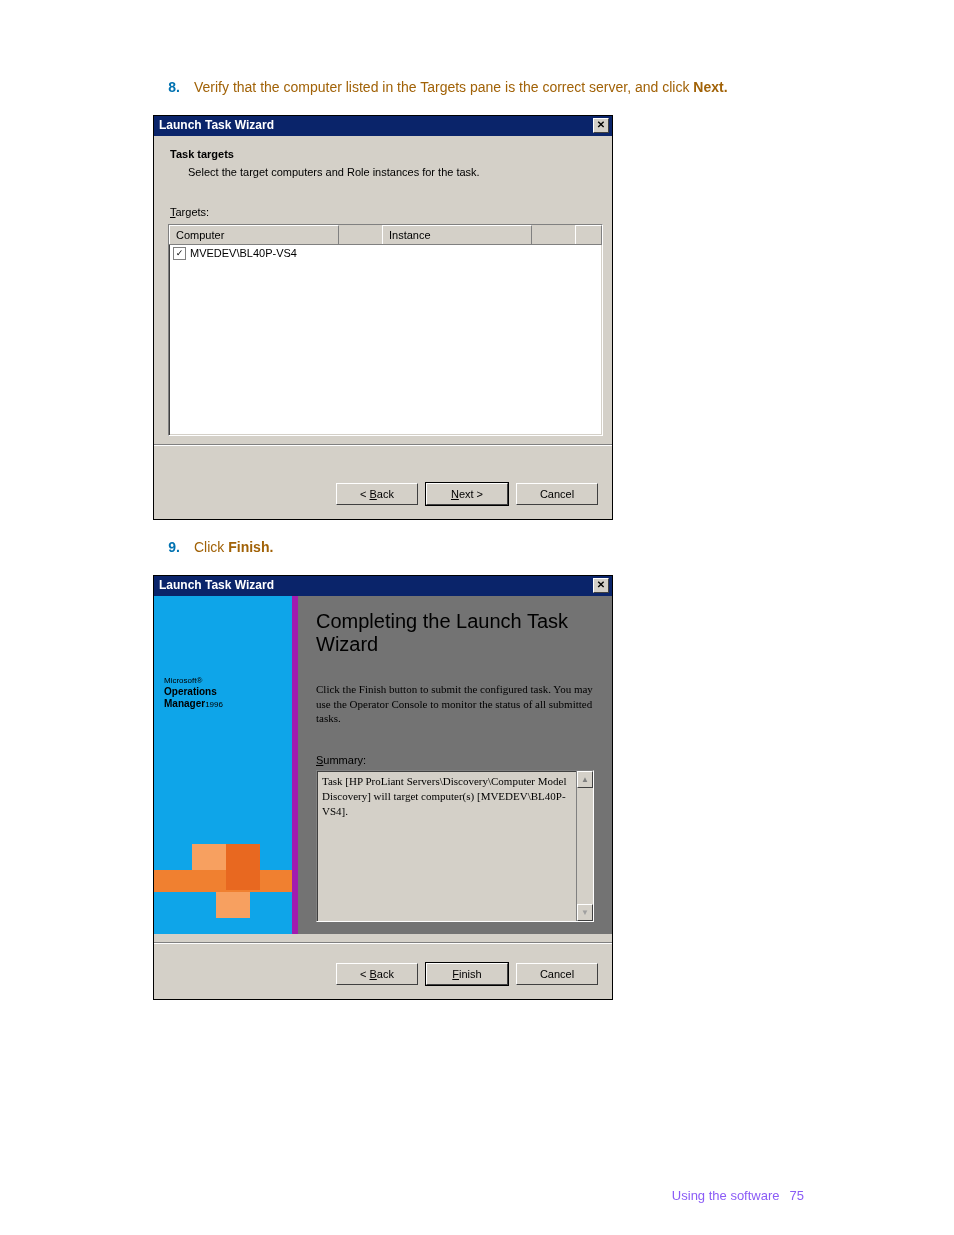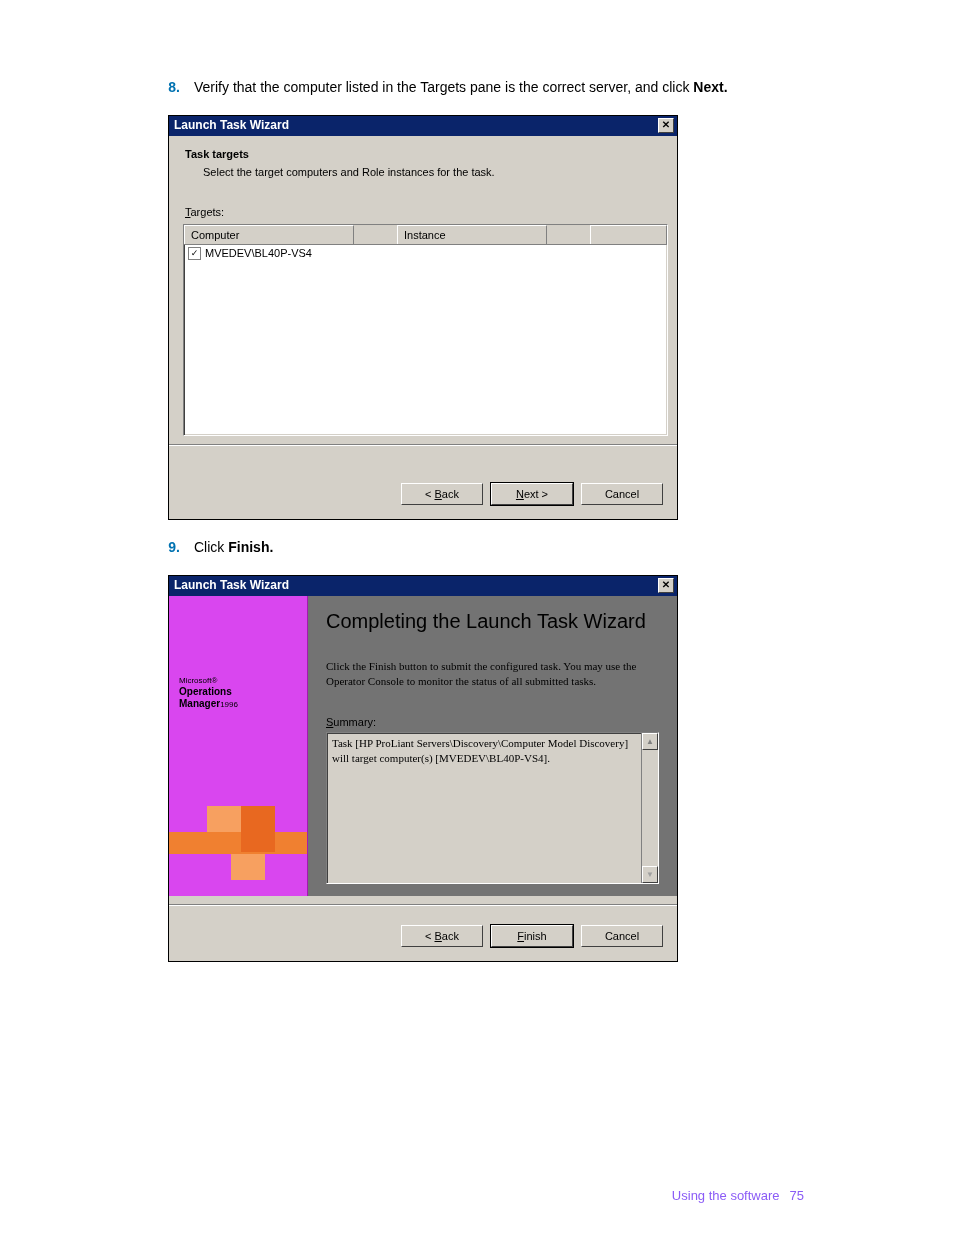--- a/index.html
+++ b/index.html
@@ -25,28 +25,28 @@
   .step-num {
     width: 30px;
     flex: 0 0 30px;
     text-align: right;
     color: #0072b1;
     font-weight: bold;
     padding-right: 14px;
   }
   .step-text {
     flex: 1;
-    color: #000000;
+    color: #a16207;
   }
   .step-text b { font-weight: bold; }
 
   
   .dialog {
-    width: 510px;
-    margin: 0 0 18px 18px;
+    width: 460px;
+    margin: 0 0 18px 3px;
     background: #d4d0c8;
     border: 1px solid #000;
     font-family: Tahoma, sans-serif;
     font-size: 11px;
     color: #000;
     box-sizing: border-box;
   }
   .titlebar {
     background: #0a246a;
     color: #fff;
@@ -128,23 +128,23 @@
   .footer-sep {
     border-top: 1px solid #808080;
     box-shadow: 0 1px 0 #fff;
     margin: 8px 0 0 0;
   }
 
   
   .wiz-body { display:flex; padding:0; }
   .wiz-side {
     width: 138px;
-    background: #d946ef;
+    background: #0ea5e9;
     position: relative;
-    border-right: 1px solid #a21caf;
+    border-right: 6px solid #a21caf;
   }
   .wiz-side-text {
     position:absolute; top:78px; left:10px;
     font-size:10px; color:#000; line-height:1.2;
   }
   .wiz-side-text .small { font-size:8px; }
   .wiz-side-bottom {
     position:absolute; bottom:0; left:0; width:100%; height:110px;
   }
   .sq { position:absolute; }

